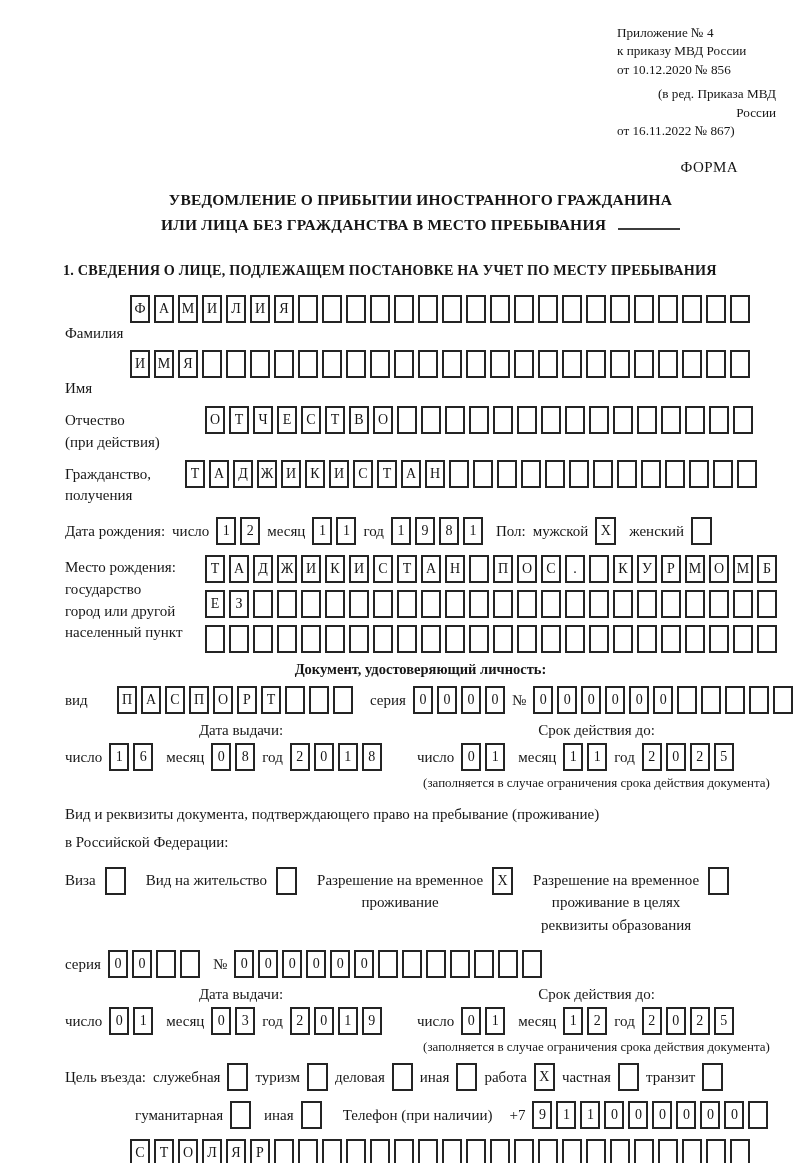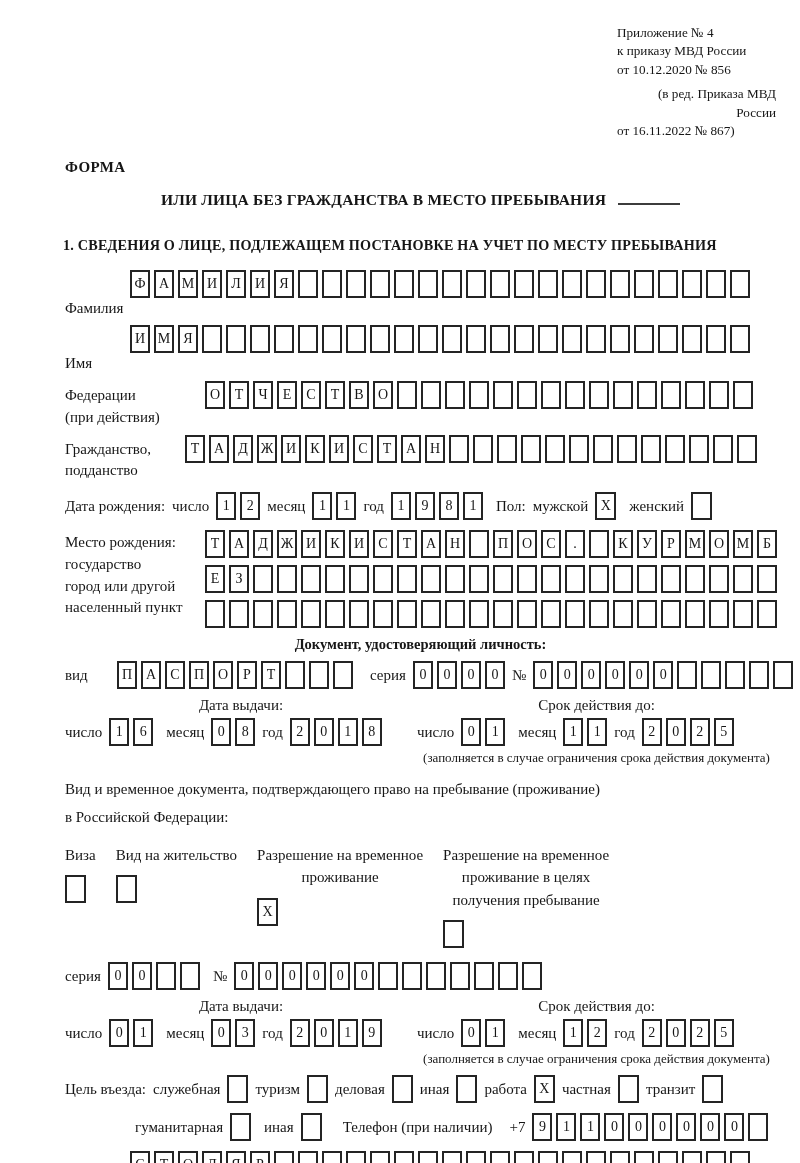--- a/index.html
+++ b/index.html
@@ -2,21 +2,21 @@
 <html><head>
 <meta charset="utf-8">
 <style>
   html,body{margin:0;padding:0;background:#fff;}
   body{width:800px;height:1163px;overflow:hidden;color:#161616;
        font-family:"Liberation Serif","DejaVu Serif",serif;font-size:15px;}
   .page{padding:24px 24px 0 65px;box-sizing:border-box;width:800px;}
 
   .appendix{margin-left:552px;font-size:13.2px;line-height:1.4;}
   .appendix .ed{margin-top:6px;text-align:right;}
-  .forma{font-weight:bold;text-align:left;margin:18px 38px 0 0;font-size:15px;letter-spacing:.4px;}
+  .forma{font-weight:normal;text-align:right;margin:18px 38px 0 0;font-size:15px;letter-spacing:.4px;}
 
   .title{text-align:center;font-weight:bold;font-size:15.5px;line-height:1.6;margin-top:12px;letter-spacing:.2px;}
   .blank{display:inline-block;width:62px;height:.85em;border-bottom:2.5px solid #3c3c3c;margin-left:12px;}
 
   .s1head{font-weight:bold;font-size:14.2px;margin:24px 0 16px -2px;letter-spacing:.2px;}
 
   .frow{display:flex;align-items:flex-start;margin-bottom:6px;}
   .lbl{flex:none;line-height:1.45;padding-top:4px;}
   .w65{width:65px;margin-top:24px;} .w120{width:120px;} .w140{width:140px;} .w45{width:45px;}
   .boxes{display:flex;gap:4px;flex:none;}
@@ -33,41 +33,42 @@
   .dochead{text-align:center;font-weight:bold;font-size:14.5px;margin:8px 0 8px;}
 
   .dgrid{display:flex;margin:8px 0 2px;}
   .dcol{width:352px;flex:none;}
   .dcol2{flex:1;}
   .dhead{text-align:center;margin-bottom:4px;}
   .note{font-size:13px;text-align:center;margin-top:4px;}
 
   .intro{margin:10px 0 10px;line-height:1.85;}
   .optrow{display:flex;align-items:flex-start;gap:20px;margin:4px 0 14px;}
-  .opt{display:flex;align-items:flex-start;gap:9px;flex-direction:column;}
+  .opt{display:flex;align-items:flex-start;gap:9px;}
   .optlbl{text-align:center;line-height:1.5;padding-top:2px;}
 
   .ind70{margin-left:70px;}
 </style>
 </head>
 <body>
 
 <div class="page">
 
   <div class="appendix">
     <div>Приложение № 4</div>
     <div>к приказу МВД России</div>
     <div>от 10.12.2020 № 856</div>
     <div class="ed">(в ред. Приказа МВД России</div>
     <div>от 16.11.2022 № 867)</div>
   </div>
 
   <div class="forma">ФОРМА</div>
 
   <div class="title">
+    <div>УВЕДОМЛЕНИЕ О ПРИБЫТИИ ИНОСТРАННОГО ГРАЖДАНИНА</div>
     <div>
       <span>ИЛИ ЛИЦА БЕЗ ГРАЖДАНСТВА В МЕСТО ПРЕБЫВАНИЯ</span><span class="blank"></span>
     </div>
   </div>
 
   <div class="s1head">1. СВЕДЕНИЯ О ЛИЦЕ, ПОДЛЕЖАЩЕМ ПОСТАНОВКЕ НА УЧЕТ ПО МЕСТУ ПРЕБЫВАНИЯ</div>
 
   <div class="frow">
     <div class="lbl w65">Фамилия</div>
     <div class="boxes">
@@ -127,21 +128,21 @@
         <span class="bx"></span>
         <span class="bx"></span>
         <span class="bx"></span>
         <span class="bx"></span>
         <span class="bx"></span>
       </div>
   </div>
 
   <div class="frow">
     <div class="lbl w140">
-      <div>Федерации</div>
+      <div>Отчество</div>
       <div>(при действия)</div>
     </div>
     <div class="boxes">
         <span class="bx">О</span>
         <span class="bx">Т</span>
         <span class="bx">Ч</span>
         <span class="bx">Е</span>
         <span class="bx">С</span>
         <span class="bx">Т</span>
         <span class="bx">В</span>
@@ -160,21 +161,21 @@
         <span class="bx"></span>
         <span class="bx"></span>
         <span class="bx"></span>
         <span class="bx"></span>
       </div>
   </div>
 
   <div class="frow">
     <div class="lbl w120">
       <div>Гражданство,</div>
-      <div>подданство</div>
+      <div>получения</div>
     </div>
     <div class="boxes">
         <span class="bx">Т</span>
         <span class="bx">А</span>
         <span class="bx">Д</span>
         <span class="bx">Ж</span>
         <span class="bx">И</span>
         <span class="bx">К</span>
         <span class="bx">И</span>
         <span class="bx">С</span>
@@ -393,21 +394,21 @@
             <span class="bx">0</span>
             <span class="bx">2</span>
             <span class="bx">5</span>
           </span>
       </div>
       <div class="note">(заполняется в случае ограничения срока действия документа)</div>
     </div>
   </div>
 
   <div class="intro">
-    <div>Вид и временное документа, подтверждающего право на пребывание (проживание)</div>
+    <div>Вид и реквизиты документа, подтверждающего право на пребывание (проживание)</div>
     <div>в Российской Федерации:</div>
   </div>
 
   <div class="optrow">
     <div class="opt">
       <div class="optlbl">Виза</div>
       <span class="bx cbx"></span>
     </div>
     <div class="opt">
       <div class="optlbl">Вид на жительство</div>
@@ -417,21 +418,21 @@
       <div class="optlbl">
         <div>Разрешение на временное</div>
         <div>проживание</div>
       </div>
       <span class="bx cbx">X</span>
     </div>
     <div class="opt">
       <div class="optlbl">
         <div>Разрешение на временное</div>
         <div>проживание в целях</div>
-        <div>получения пребывание</div>
+        <div>реквизиты образования</div>
       </div>
       <span class="bx cbx"></span>
     </div>
   </div>
 
   <div class="frow drow">
     <span>серия</span>
     <span class="boxes">
         <span class="bx">0</span>
         <span class="bx">0</span>

